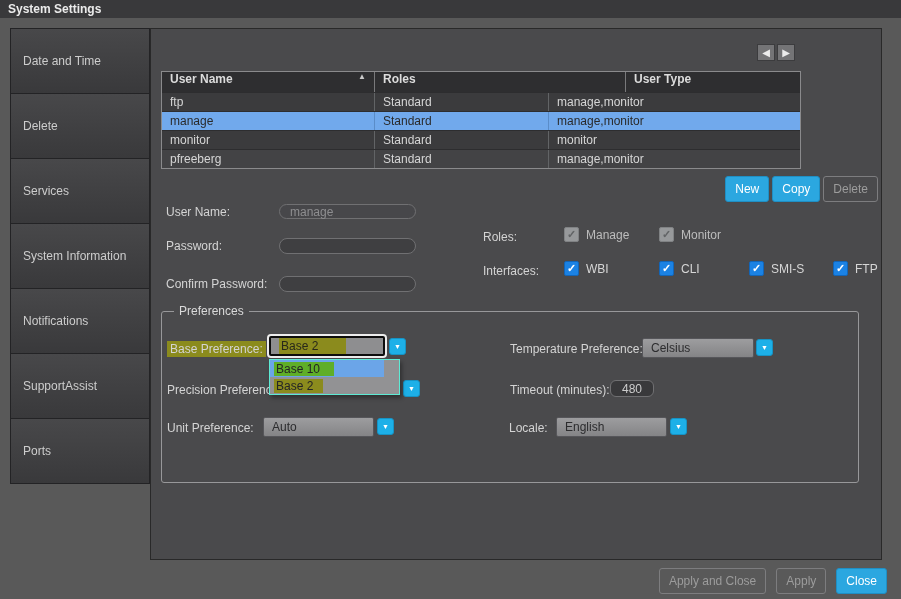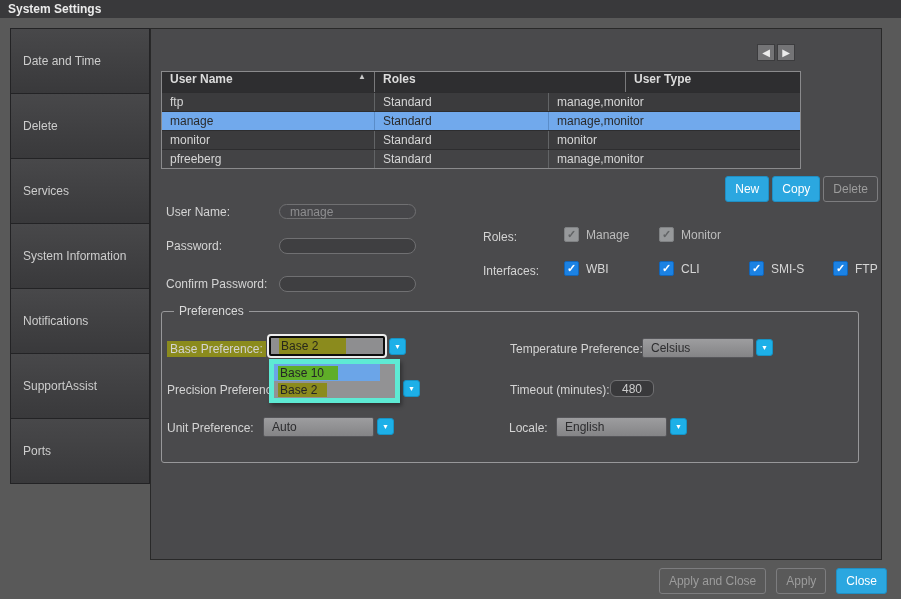--- a/index.html
+++ b/index.html
@@ -79,21 +79,21 @@
   .grp-label { position:absolute; color:#d4d4d4; }
   .cb-item { position:absolute; display:flex; align-items:center; gap:7px; cursor:pointer; }
   .cb { width:15px; height:15px; border-radius:2px; display:flex; align-items:center;
         justify-content:center; font-size:11px; font-weight:bold; }
   .cb-blue { background:#1b82e4; border:1px solid #1265b8; color:#fff; }
   .cb-gray { background:#97999b; border:1px solid #808284; color:#626466; }
   .cb-item .cbl { color:#d6d6d6; }
   .cb-item.dim .cbl { color:#bcbcbc; }
   
   .prefs {
-    position:absolute; left:10px; top:282px; width:698px; height:152px;
+    position:absolute; left:10px; top:282px; width:698px; height:172px;
     border:1px solid #98989a; border-radius:3px;
   }
   .prefs-legend {
     position:absolute; top:-8px; left:12px; background:#4a4a4c; padding:0 5px;
     color:#dadada;
   }
   .plabel { position:absolute; color:#d4d4d4; white-space:nowrap; }
   .combo {
     position:absolute; height:20px; background:linear-gradient(#9d9d9f,#848486);
     border:1px solid #56565a; border-radius:2px; color:#2c2c2e;
@@ -105,21 +105,21 @@
   }
   .arrowbtn {
     position:absolute; width:17px; height:17px; background:#1db0e8;
     border:1px solid #1693c4; border-radius:3px; color:#fff; font-size:7px;
     display:flex; align-items:center; justify-content:center; cursor:pointer;
   }
   .hl-olive-label { background:#8b8b1d; padding:1px 3px; }
   .hl-olive-text  { background:#8b8b1d; color:#28281a; padding:1px 28px 1px 2px; }
   .ddlist {
     position:absolute; left:107px; top:47px; width:131px; background:#929294;
-    border:5px solid #5eead4; z-index:6; box-shadow:2px 3px 4px rgba(0,0,0,0.35);
+    border:1px solid #5eead4; z-index:6; box-shadow:2px 3px 4px rgba(0,0,0,0.35);
   }
   .dditem { height:17px; display:flex; align-items:center; padding-left:4px;
             color:#242426; cursor:pointer; }
   .dditem.sel { background:linear-gradient(to right, #6ba5e8 0 88%, #929294 88%); }
   .hl-green { background:#5fae28; padding:0 14px 0 2px; }
   .hl-olive-opt { background:#8b8b1d; padding:0 10px 0 2px; }
   .small-input {
     position:absolute; width:44px; height:17px; background:#39393b;
     border:1px solid #707072; border-radius:6px; color:#cccccc;
     display:flex; align-items:center; justify-content:center; font-size:12px;

